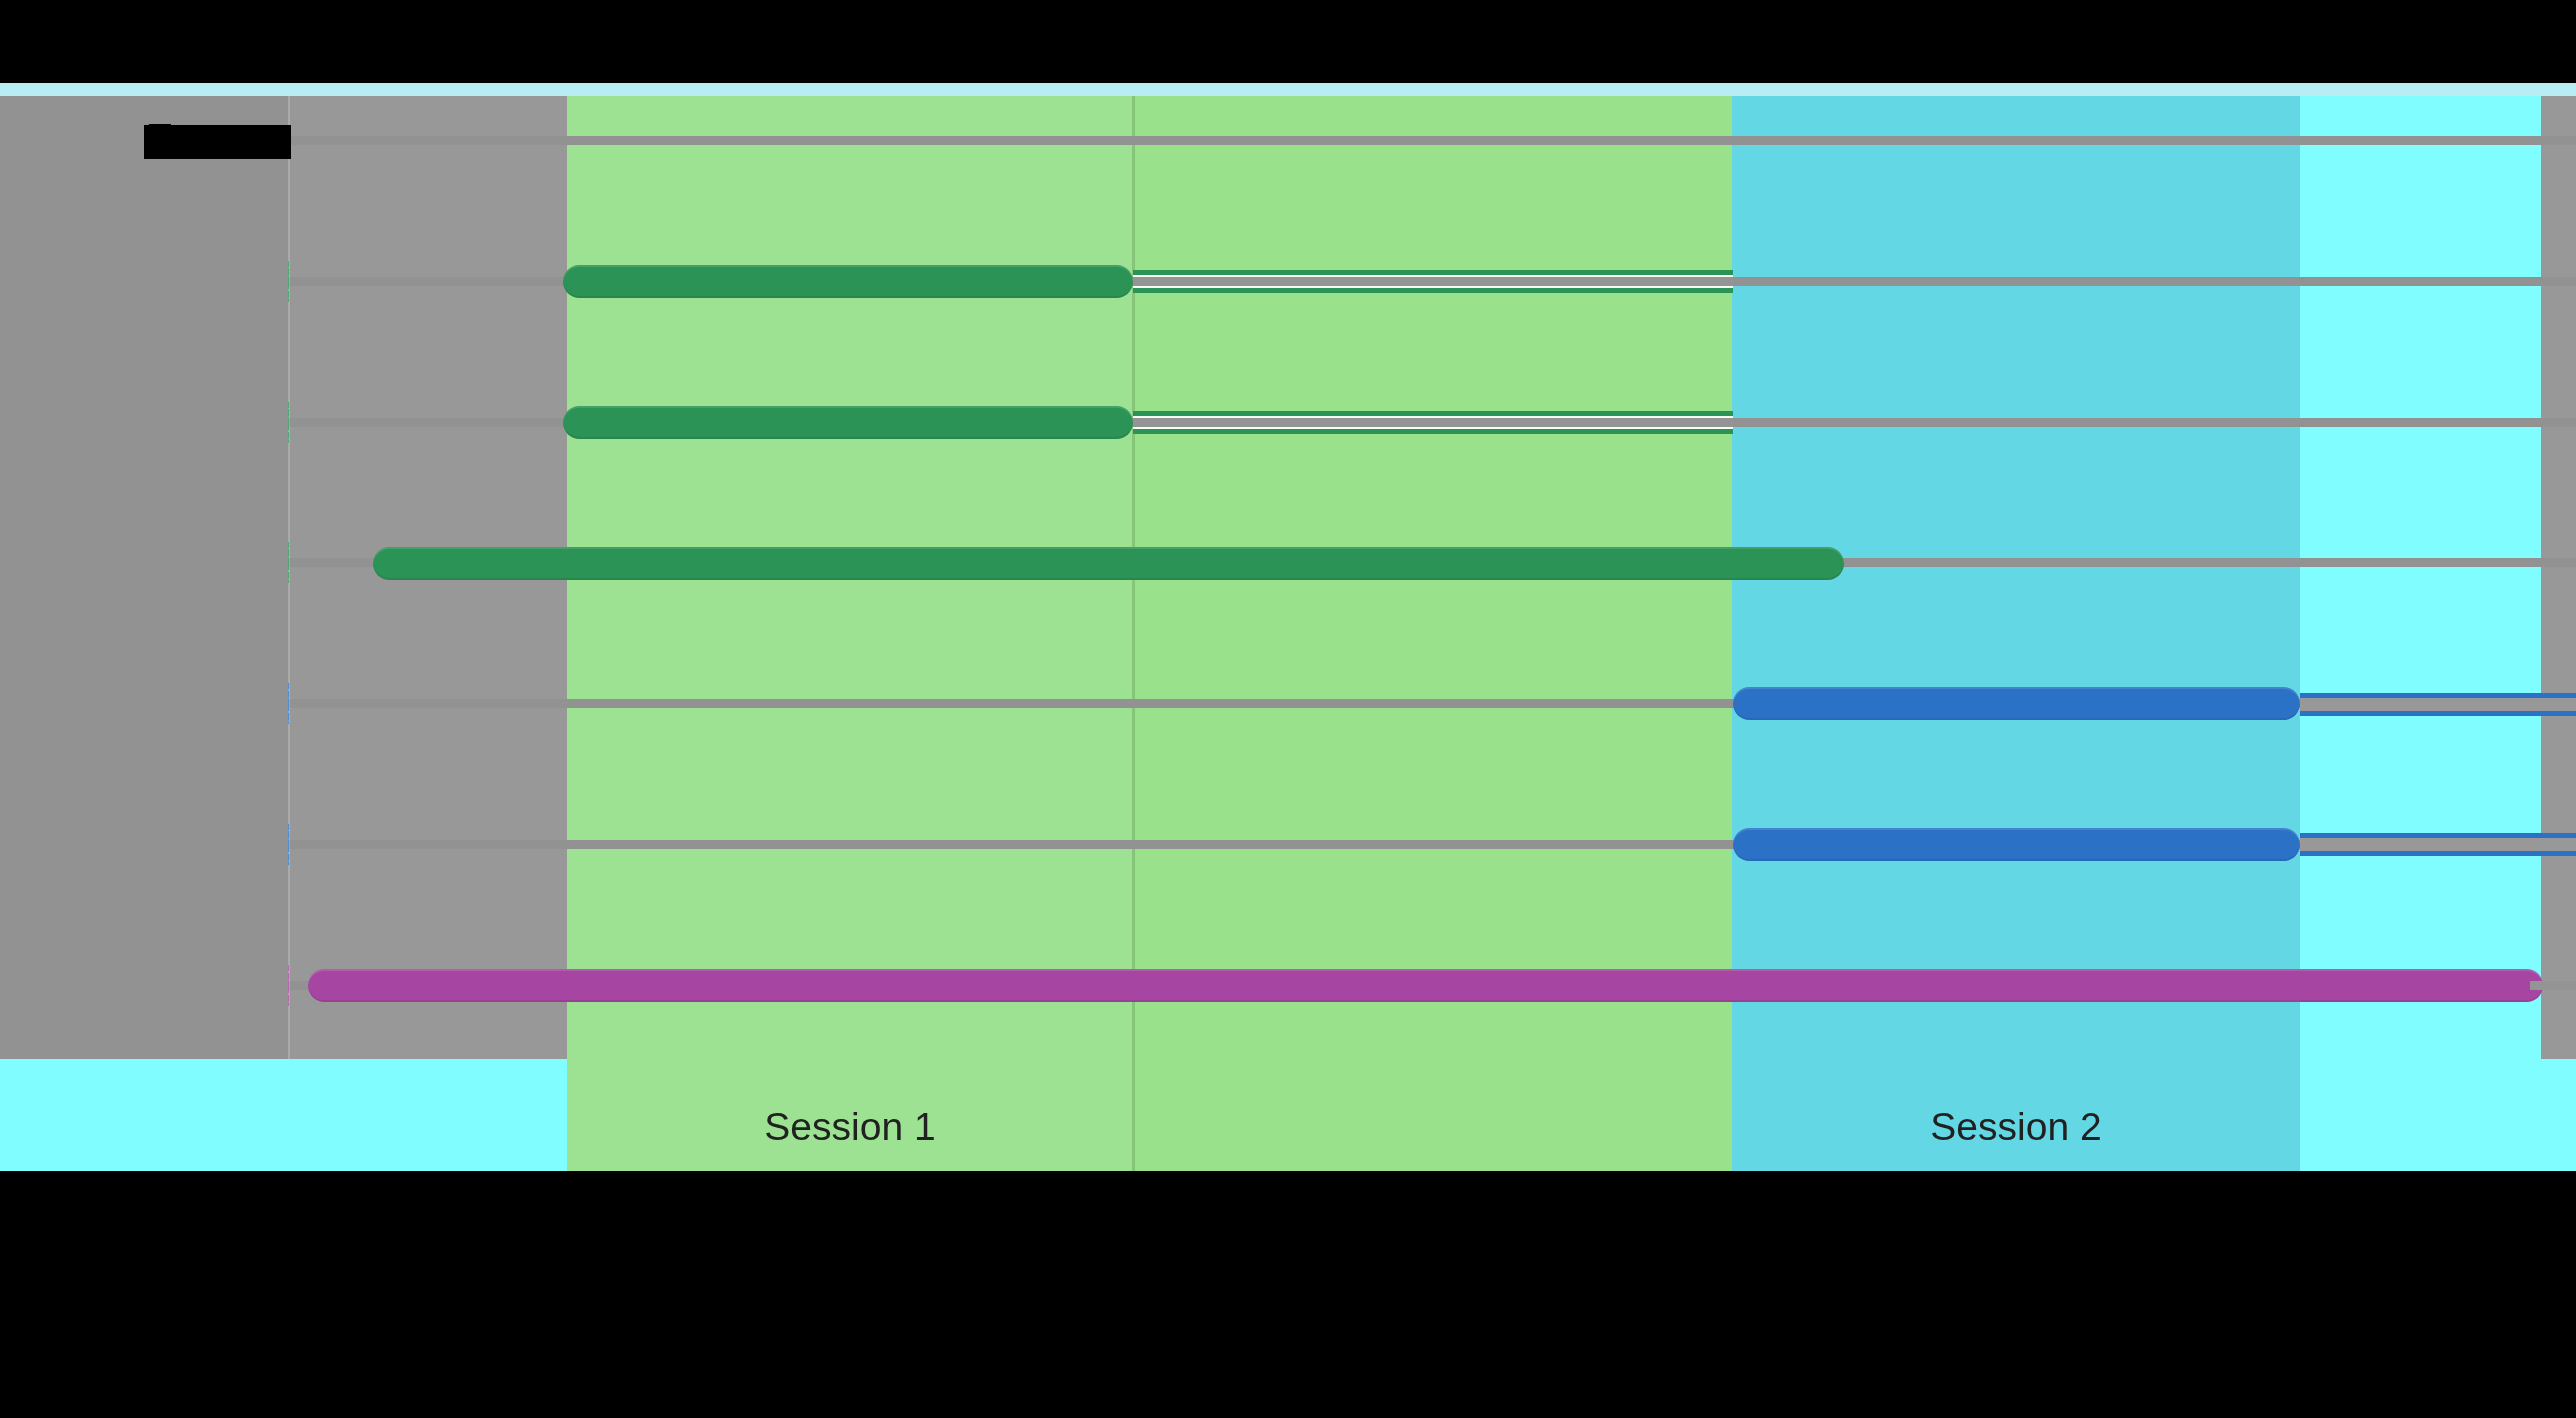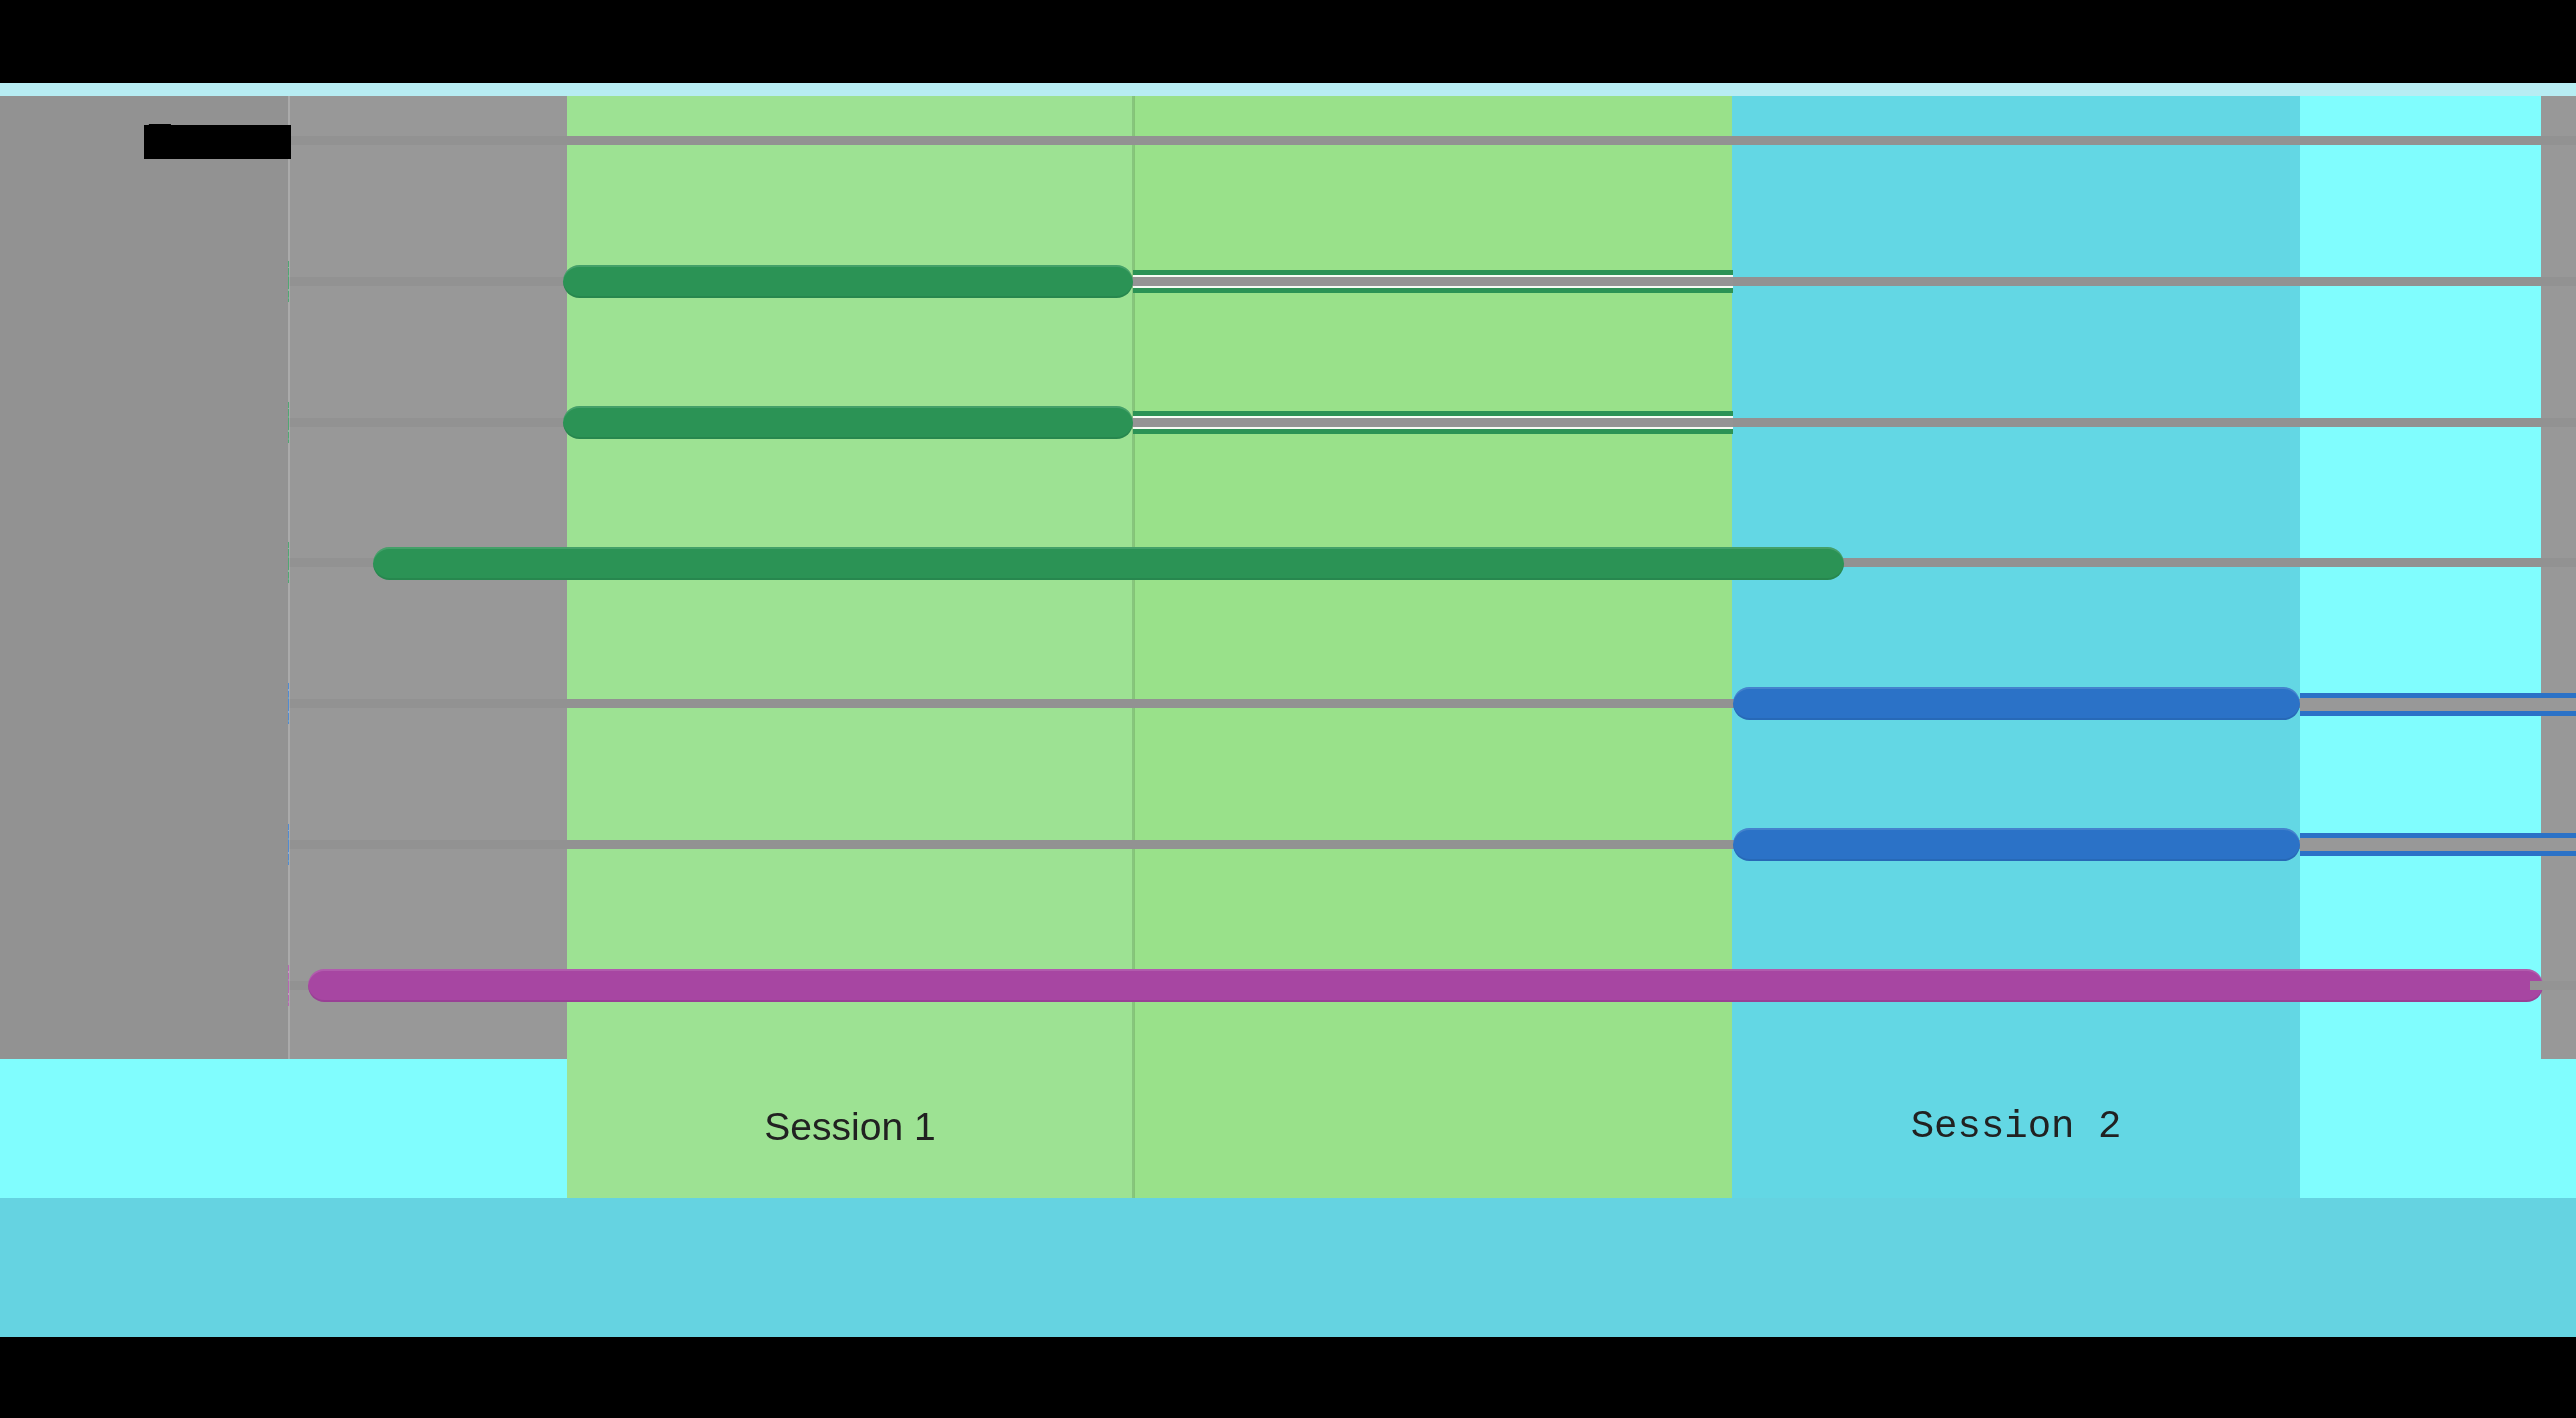--- a/index.html
+++ b/index.html
@@ -1,18 +1,18 @@
 <!DOCTYPE html>
 <html style="font-size:15px"><head>
 <meta charset="utf-8">
 <style>
   html,body{margin:0;padding:0;background:#000;}
   #stage{
     position:relative;
-    width:2576px;height:1337px;
+    width:2576px;height:1171px;
     overflow:hidden;
     background:#989898;
     font-family:"Liberation Sans", sans-serif;
   }
   .abs{position:absolute;}
   .row-label{
     position:absolute;
     display:flex;align-items:center;
     padding-left:20.6px;box-sizing:border-box;
     color:#0d0d0d;
@@ -107,21 +107,21 @@
       <div class="abs" style="left: 0px; top: 1198px; width: 2576px; height: 162px; background: rgb(101, 211, 225);"></div>
       <div class="abs" style="left: 0px; top: 83px; width: 2576px; height: 13px; background: rgb(183, 237, 243);"></div>
       <div class="abs redaction" style="left: 0px; top: 0px; width: 2576px; height: 83px; background: rgb(0, 0, 0);"></div>
       <div class="abs redaction" style="left: 0px; top: 1361px; width: 2576px; height: 58px; background: rgb(0, 0, 0);"></div>
     </div>
 
   <div id="header-fragment" style="left: 148px; top: 118px;">T</div>
   <div id="header-redaction" class="redaction" style="left: 144px; top: 125px; width: 147px; height: 34px;"></div>
 
   <div id="session-label-1" class="session-label" style="left: 850px; top: 1127px;">Session 1</div>
-  <div id="session-label-2" class="session-label" style="left: 2016px; top: 1127px; font-family: Liberation Mono, monospace;">Session 2</div>
+  <div id="session-label-2" class="session-label" style="left: 2016px; top: 1127px;">Session 2</div>
 
   <div id="legend" class="abs" style="left:0;top:0;right:0;bottom:0;">
       <div class="legend-pill" style="left: 1185px; top: 1366px; width: 171px; height: 31px; background: rgb(43, 147, 85);">
         <span class="streak"></span>
       </div>
       <div class="legend-pill" style="left: 1683px; top: 1366px; width: 171px; height: 31px; background: rgb(43, 114, 199);">
         <span class="streak"></span>
       </div>
       <div class="legend-pill" style="left: 2176px; top: 1366px; width: 214px; height: 31px; background: rgb(167, 70, 162);">
         <span class="streak"></span>

